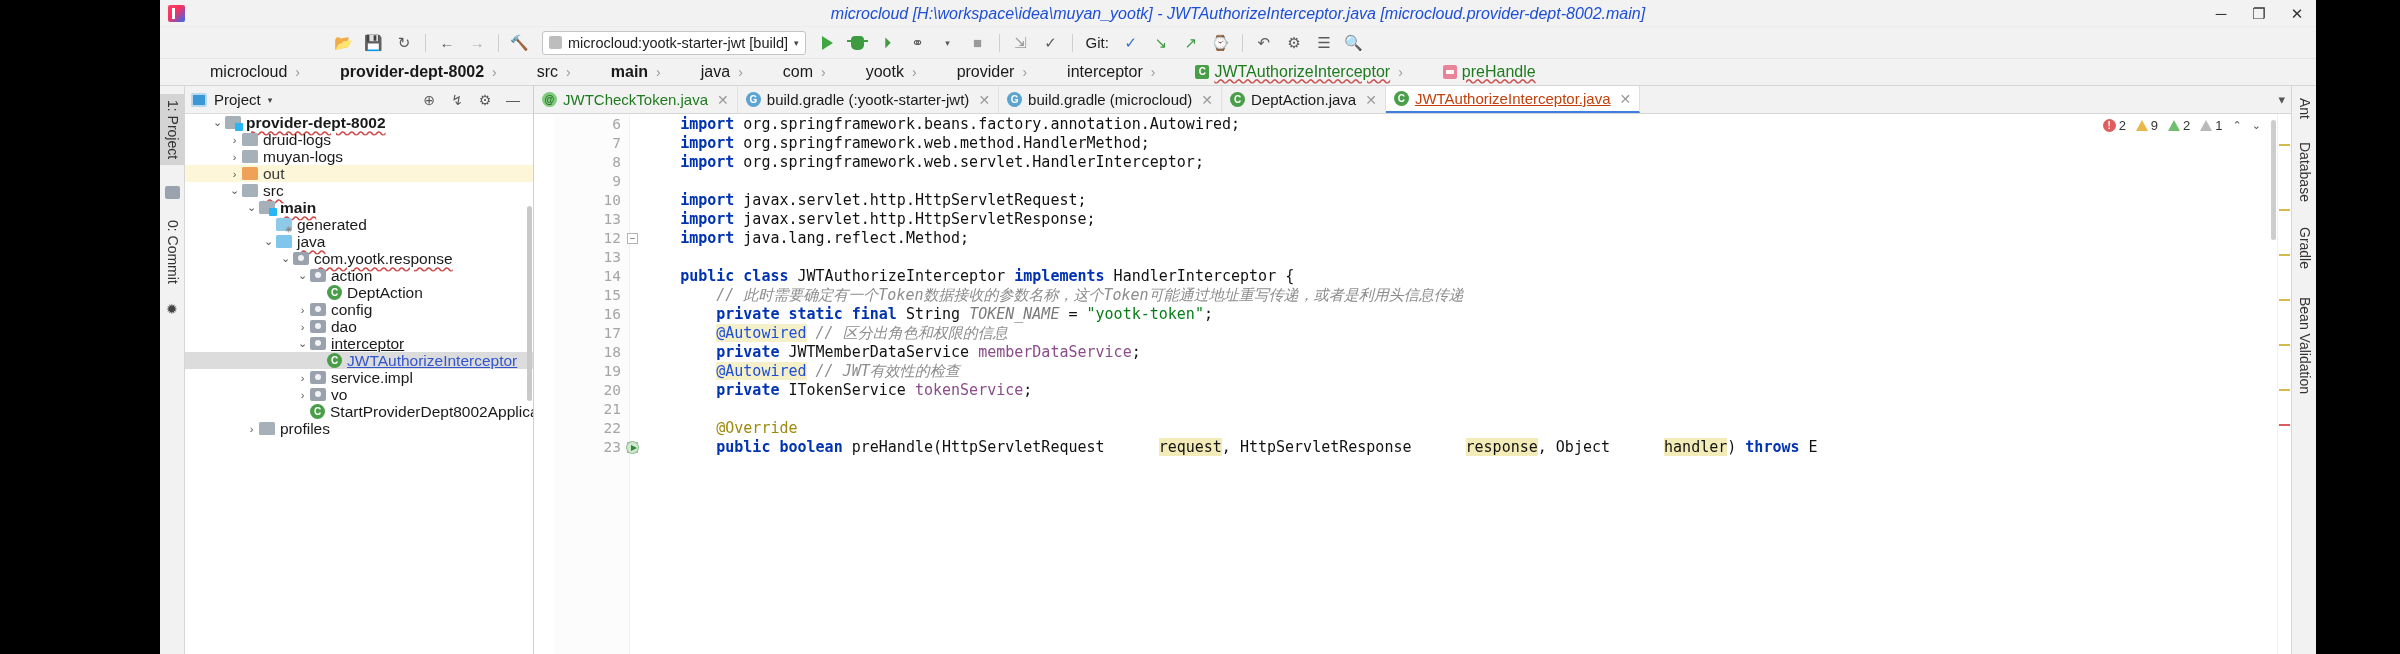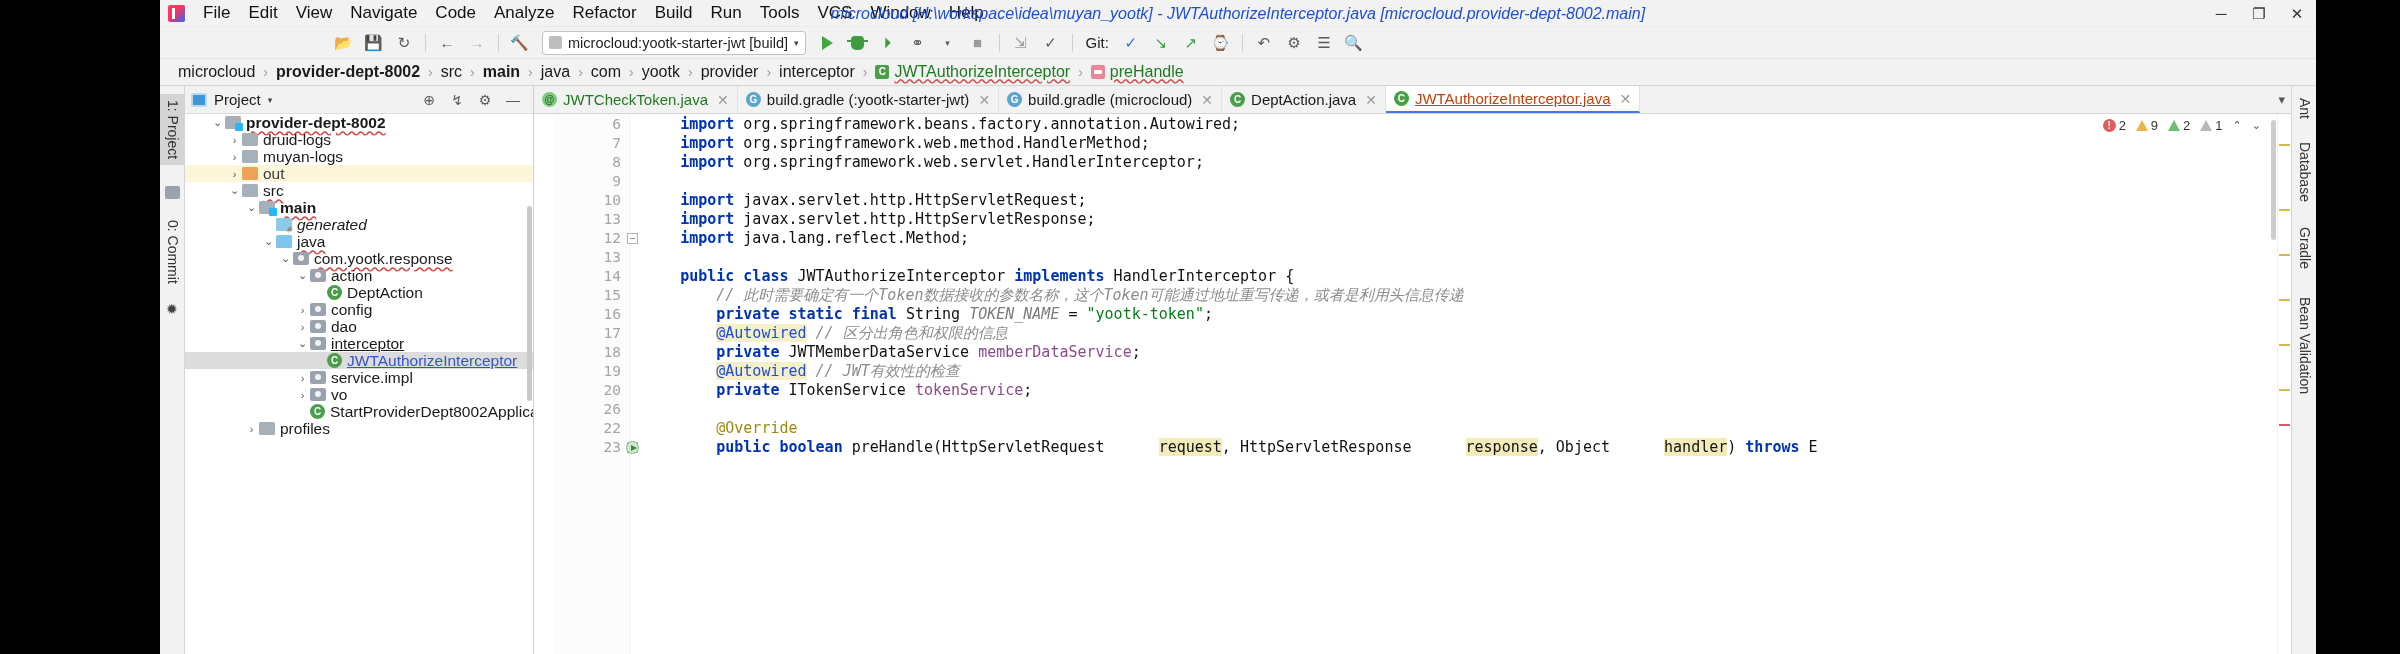--- a/index.html
+++ b/index.html
@@ -147,21 +147,21 @@
     background: #f2f2f2;
     display: flex; align-items: center;
     padding-left: 14px;
     font-size: 16px;
     color: #1a1a1a;
     border-bottom: 1px solid #d6d6d6;
     gap: 2px;
     white-space: nowrap;
     overflow: hidden;
   }
-  .crumb { padding: 1px 4px; display: flex; align-items: center; gap: 5px; }
+  .crumb { padding: 1px 4px; display: flex; align-items: center; gap: 5px; margin-left: 32px; }
   .crumb.bold { font-weight: bold; }
   .crumb-sep { color: #9a9a9a; font-size: 14px; padding: 0 2px; }
   .crumb .sq {
     width: 14px; height: 14px; border-radius: 2px;
     display: inline-block; flex: 0 0 auto;
   }
   .sq-class {
     background: #4a9e4a; color: #fff;
     font-size: 10px; line-height: 14px; text-align: center;
     border-radius: 7px; font-weight: bold;
@@ -484,35 +484,20 @@
 <body>
 
 <div id="root">
   <div class="letterbox-left"></div>
   <div class="letterbox-right"></div>
 
   <div id="ide">
 
     <div class="menubar">
       <div class="app-icon"></div>
-      <div id="menu-items" style="display:flex;align-items:center;">
-          <div class="menu-item">File</div>
-          <div class="menu-item">Edit</div>
-          <div class="menu-item">View</div>
-          <div class="menu-item">Navigate</div>
-          <div class="menu-item">Code</div>
-          <div class="menu-item">Analyze</div>
-          <div class="menu-item">Refactor</div>
-          <div class="menu-item">Build</div>
-          <div class="menu-item">Run</div>
-          <div class="menu-item">Tools</div>
-          <div class="menu-item">VCS</div>
-          <div class="menu-item">Window</div>
-          <div class="menu-item">Help</div>
-        </div>
       <div class="win-title">microcloud [H:\workspace\idea\muyan_yootk] - JWTAuthorizeInterceptor.java [microcloud.provider-dept-8002.main]</div>
       <div class="wincontrols">
         <div class="wc">─</div>
         <div class="wc">❐</div>
         <div class="wc close">✕</div>
       </div>
     </div>
 
     <div class="toolbar">
       <div class="tb-btn">📂</div>
@@ -653,21 +638,21 @@
             <div class="trow" style="padding-left: 42px;">
               <span class="twist">⌄</span>
               <span class="tico f-gray"></span>
               <span class="tlabel squig">src</span>
             </div>
             <div class="trow" style="padding-left: 59px;">
               <span class="twist">⌄</span>
               <span class="tico f-module"></span>
               <span class="tlabel bold squig">main</span>
             </div>
-            <div class="trow" style="padding-left: 76px; font-style: italic;">
+            <div class="trow" style="padding-left: 76px;">
               <span class="twist"></span>
               <span class="tico f-gen"></span>
               <span class="tlabel">generated</span>
             </div>
             <div class="trow" style="padding-left: 76px;">
               <span class="twist">⌄</span>
               <span class="tico f-blue"></span>
               <span class="tlabel squig">java</span>
             </div>
             <div class="trow" style="padding-left: 93px;">
@@ -791,21 +776,21 @@
               <div class="gline">13</div>
               <div class="gline">12<span class="fold">−</span></div>
               <div class="gline">13</div>
               <div class="gline">14</div>
               <div class="gline">15</div>
               <div class="gline">16</div>
               <div class="gline">17</div>
               <div class="gline">18</div>
               <div class="gline">19</div>
               <div class="gline">20</div>
-              <div class="gline">26</div>
+              <div class="gline">21</div>
               <div class="gline">22</div>
               <div class="gline">23<span class="fold">−</span><span class="runmark"></span></div>
             </div>
           <div class="code" id="code"><div class="cline"><span>    </span><span class="kw">import</span><span> org.springframework.beans.factory.annotation.Autowired;</span></div><div class="cline"><span>    </span><span class="kw">import</span><span> org.springframework.web.method.HandlerMethod;</span></div><div class="cline"><span>    </span><span class="kw">import</span><span> org.springframework.web.servlet.HandlerInterceptor;</span></div><div class="cline"><span></span></div><div class="cline"><span>    </span><span class="kw">import</span><span> javax.servlet.http.HttpServletRequest;</span></div><div class="cline"><span>    </span><span class="kw">import</span><span> javax.servlet.http.HttpServletResponse;</span></div><div class="cline"><span>    </span><span class="kw">import</span><span> java.lang.reflect.Method;</span></div><div class="cline"><span></span></div><div class="cline"><span>    </span><span class="kw">public class</span><span> JWTAuthorizeInterceptor </span><span class="kw">implements</span><span> HandlerInterceptor {</span></div><div class="cline"><span>        </span><span class="cmt">// 此时需要确定有一个Token数据接收的参数名称，这个Token可能通过地址重写传递，或者是利用头信息传递</span></div><div class="cline"><span>        </span><span class="kw">private static final</span><span> String </span><span class="italgray">TOKEN_NAME</span><span> = </span><span class="str">"yootk-token"</span><span>;</span></div><div class="cline"><span>        </span><span class="hl-ann">@Autowired</span><span> </span><span class="cmt">// 区分出角色和权限的信息</span></div><div class="cline"><span>        </span><span class="kw">private</span><span> JWTMemberDataService </span><span class="fld">memberDataService</span><span>;</span></div><div class="cline"><span>        </span><span class="hl-ann">@Autowired</span><span> </span><span class="cmt">// JWT有效性的检查</span></div><div class="cline"><span>        </span><span class="kw">private</span><span> ITokenService </span><span class="fld">tokenService</span><span>;</span></div><div class="cline"><span></span></div><div class="cline"><span>        </span><span class="ann">@Override</span></div><div class="cline"><span>        </span><span class="kw">public boolean</span><span> preHandle(HttpServletRequest </span><span class="param-hl">request</span><span>, HttpServletResponse </span><span class="param-hl">response</span><span>, Object </span><span class="param-hl">handler</span><span>) </span><span class="kw">throws</span><span> E</span></div></div>
           <div class="marker-strip">
             <div class="editor-scroll"></div>
             <div class="mk" style="top:30px"></div>
             <div class="mk" style="top:95px"></div>
             <div class="mk" style="top:140px"></div>
             <div class="mk" style="top:185px"></div>

